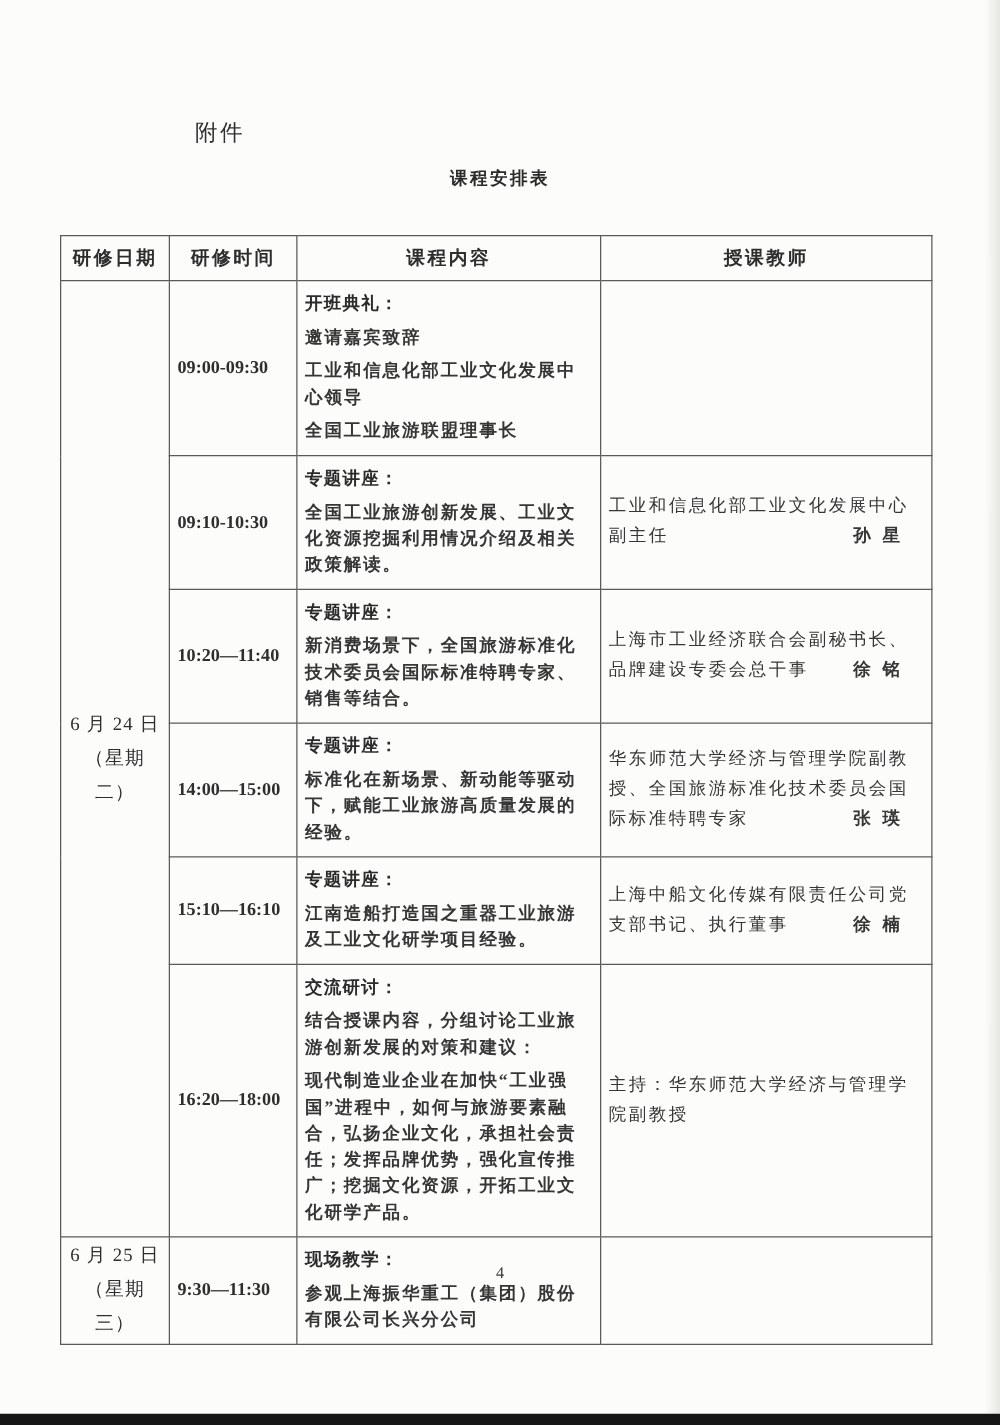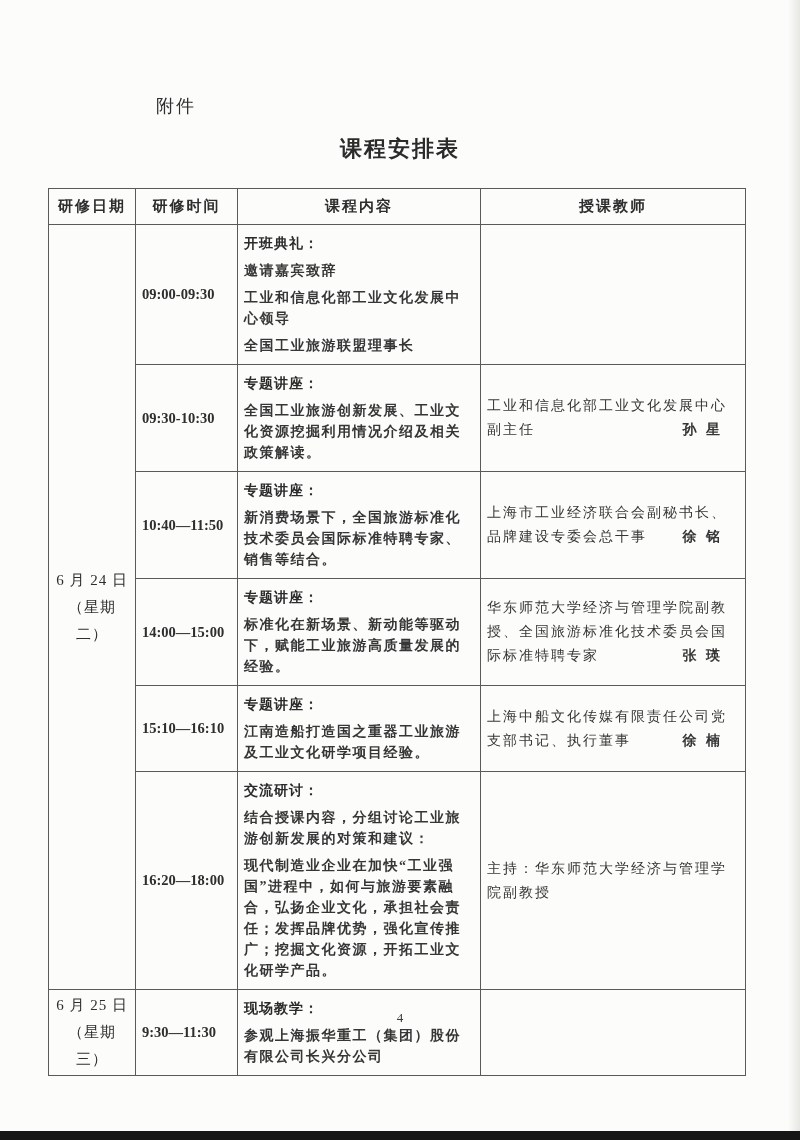--- a/index.html
+++ b/index.html
@@ -24,21 +24,21 @@
     letter-spacing: 2px;
     color: #2f2f2f;
     margin-left: 34px;
   }
   .doc-title {
     position: absolute;
     left: 0;
     top: 134px;
     width: 800px;
     text-align: center;
-    font-size: 22px;
+    font-size: 14px;
     font-weight: bold;
     letter-spacing: 2px;
     color: #2b2b2b;
   }
   table.schedule {
     position: absolute;
     left: 48px;
     top: 188px;
     width: 697px;
     border-collapse: collapse;
@@ -166,32 +166,32 @@
         <td class="time-cell">09:00-09:30</td>
         <td class="content-cell">
           <p class="c-title">开班典礼：</p>
           <p>邀请嘉宾致辞</p>
           <p>工业和信息化部工业文化发展中心领导</p>
           <p>全国工业旅游联盟理事长</p>
         </td>
         <td class="teacher-cell"></td>
       </tr>
       <tr class="r2">
-        <td class="time-cell">09:30-10:30</td>
+        <td class="time-cell">09:10-10:30</td>
         <td class="content-cell">
           <p class="c-title">专题讲座：</p>
           <p>全国工业旅游创新发展、工业文化资源挖掘利用情况介绍及相关政策解读。</p>
         </td>
         <td class="teacher-cell">
           <span>工业和信息化部工业文化发展中心副主任</span>
           <span class="t-name">孙 星</span>
         </td>
       </tr>
       <tr class="r3">
-        <td class="time-cell">10:40—11:50</td>
+        <td class="time-cell">10:20—11:40</td>
         <td class="content-cell">
           <p class="c-title">专题讲座：</p>
           <p>新消费场景下，全国旅游标准化技术委员会国际标准特聘专家、销售等结合。</p>
         </td>
         <td class="teacher-cell">
           <span>上海市工业经济联合会副秘书长、品牌建设专委会总干事</span>
           <span class="t-name">徐 铭</span>
         </td>
       </tr>
       <tr class="r4">

